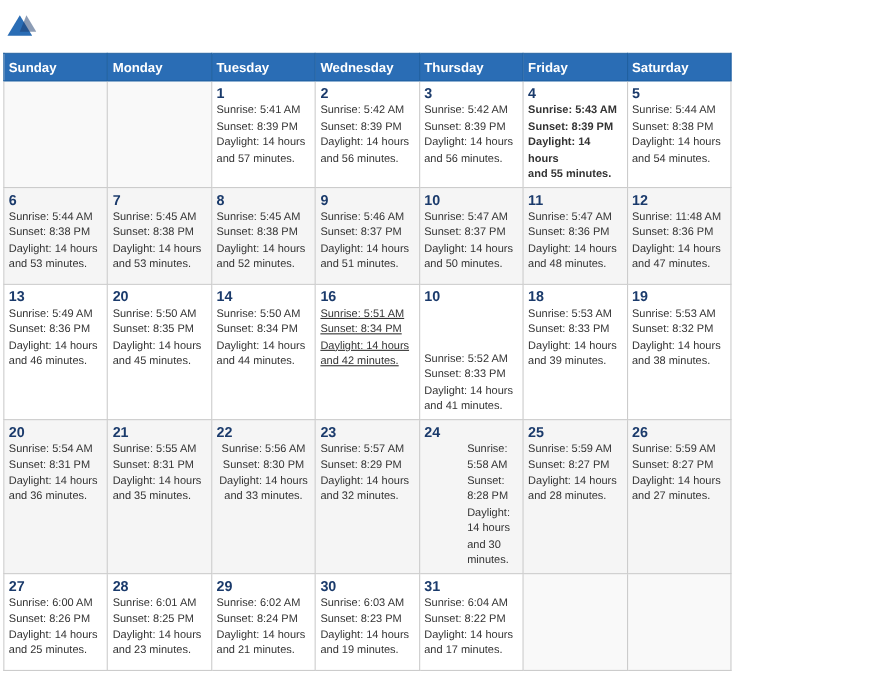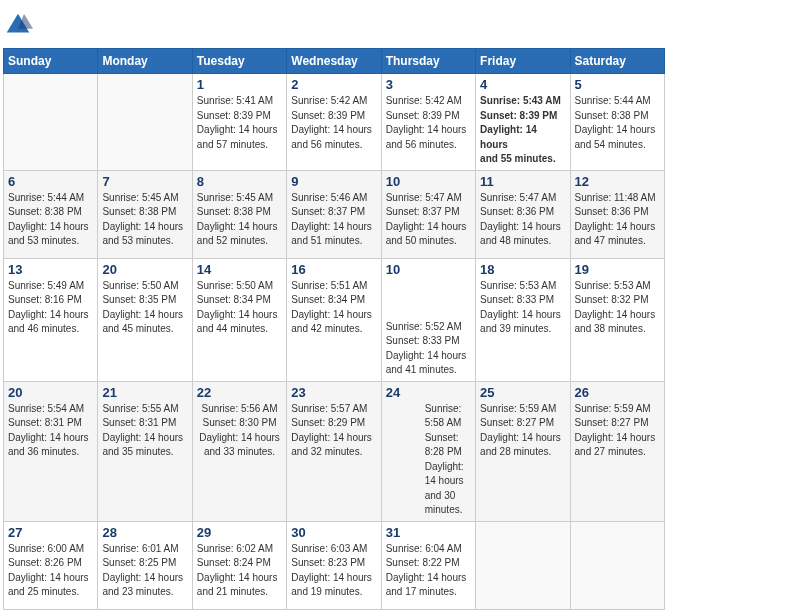--- a/index.html
+++ b/index.html
@@ -214,41 +214,41 @@
             <div class="day-info" style="white-space: pre-line;">Sunrise: 11:48 AM
 Sunset: 8:36 PM
 Daylight: 14 hours
 and 47 minutes.</div>
           </td>
         </tr>
         <tr>
           <td>
             <span class="day-num">13</span>
             <div class="day-info" style="white-space: pre-line;">Sunrise: 5:49 AM
-Sunset: 8:16 PM
+Sunset: 8:36 PM
 Daylight: 14 hours
 and 46 minutes.</div>
           </td>
           <td>
             <span class="day-num">20</span>
             <div class="day-info" style="white-space: pre-line;">Sunrise: 5:50 AM
 Sunset: 8:35 PM
 Daylight: 14 hours
 and 45 minutes.</div>
           </td>
           <td>
             <span class="day-num">14</span>
             <div class="day-info" style="white-space: pre-line;">Sunrise: 5:50 AM
 Sunset: 8:34 PM
 Daylight: 14 hours
 and 44 minutes.</div>
           </td>
           <td>
             <span class="day-num">16</span>
-            <div class="day-info" style="white-space: pre-line;">Sunrise: 5:51 AM
+            <div class="day-info" style="white-space: pre-line; text-decoration: underline;">Sunrise: 5:51 AM
 Sunset: 8:34 PM
 Daylight: 14 hours
 and 42 minutes.</div>
           </td>
           <td>
             <span class="day-num">10</span>
             <div class="day-info" style="white-space: pre-line; margin-top: 43px;">Sunrise: 5:52 AM
 Sunset: 8:33 PM
 Daylight: 14 hours
 and 41 minutes.</div>

